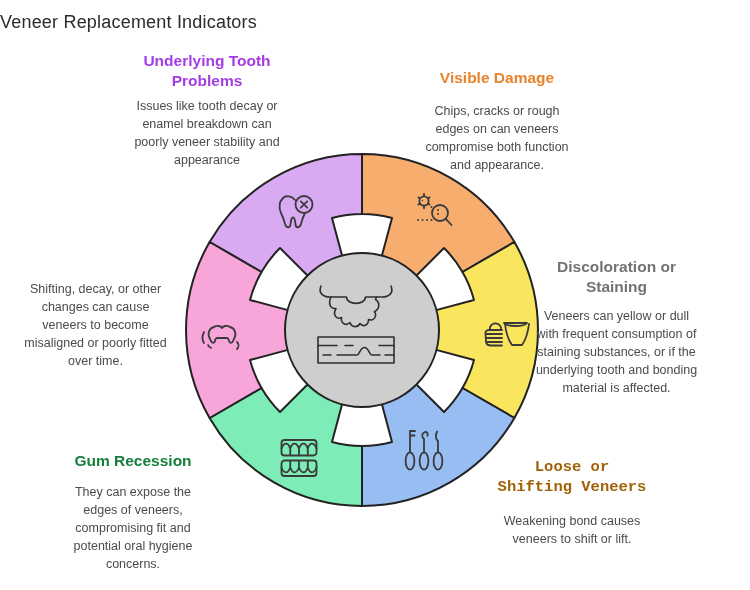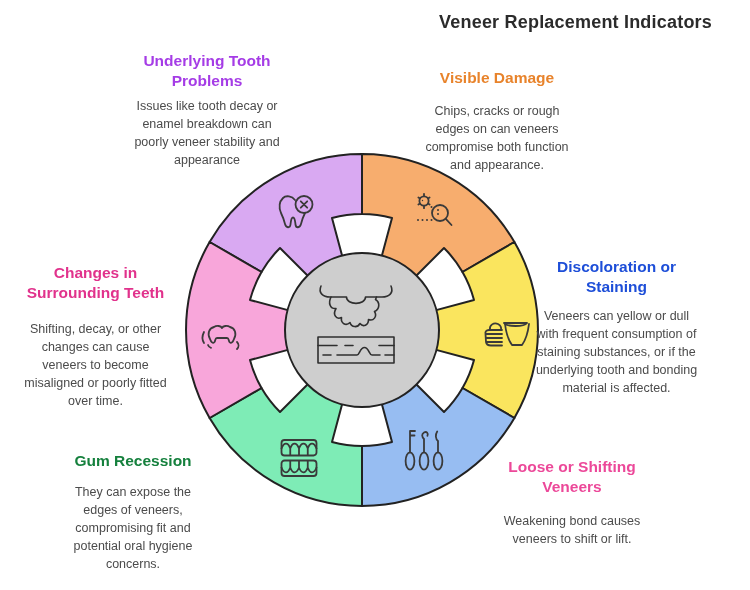--- a/index.html
+++ b/index.html
@@ -1,22 +1,22 @@
 <!DOCTYPE html>
 <html><head>
 <meta charset="utf-8">
 <style>
   html,body{margin:0;padding:0;background:#ffffff;}
   .stage{
     position:relative;width:750px;height:590px;background:#ffffff;overflow:hidden;
     font-family:"Liberation Sans",sans-serif;
   }
   .title{
-    position:absolute;left:0;top:12px;width:712px;text-align:right;
-    font-size:18px;font-weight:bold;color:#2b2b2b;letter-spacing:.2px;
+    position:absolute;left:0;top:12px;width:712px;text-align:left;
+    font-size:18px;font-weight:normal;color:#2b2b2b;letter-spacing:.2px;
   }
   .diagram-svg{position:absolute;left:0;top:0;width:750px;height:590px;}
   .tb{position:absolute;text-align:center;}
   .tb .heading{
     font-size:15.5px;font-weight:bold;line-height:1.3;margin:0 auto;max-width:155px;
   }
   .tb .body{
     font-size:12.5px;line-height:1.44;color:#4b4b4b;margin:0 auto;
   }
   .tb0{left:102px;top:51px;width:210px;}
@@ -122,32 +122,31 @@
     <div class="heading" style="color: rgb(165, 60, 230);">Underlying Tooth Problems</div>
     <div class="body">Issues like tooth decay or enamel breakdown can poorly veneer stability and appearance</div>
   </div>
 
   <div class="tb tb1">
     <div class="heading" style="color: rgb(232, 131, 43);">Visible Damage</div>
     <div class="body">Chips, cracks or rough edges on can veneers compromise both function and appearance.</div>
   </div>
 
   <div class="tb tb2">
-    <div class="heading" style="color: #1d4ed8;">Discoloration or Staining</div>
+    <div class="heading" style="color: #737373;">Discoloration or Staining</div>
     <div class="body">Veneers can yellow or dull with frequent consumption of staining substances, or  if the underlying tooth and bonding material is affected.</div>
   </div>
 
   <div class="tb tb3">
-    <div class="heading" style="color: #ec4899;">Loose or Shifting Veneers</div>
+    <div class="heading" style="color: #a16207; font-family: Liberation Mono, monospace;">Loose or Shifting Veneers</div>
     <div class="body">Weakening bond causes veneers to shift or lift.</div>
   </div>
 
   <div class="tb tb4">
     <div class="heading" style="color: #15803d;">Gum Recession</div>
     <div class="body">They can expose the edges of veneers, compromising fit and potential oral hygiene concerns.</div>
   </div>
 
   <div class="tb tb5">
-    <div class="heading" style="color: rgb(225, 50, 140);">Changes in Surrounding Teeth</div>
     <div class="body">Shifting, decay, or other changes can cause veneers to become misaligned or poorly fitted over time.</div>
   </div>
 
 </div>
 
 </body></html>

